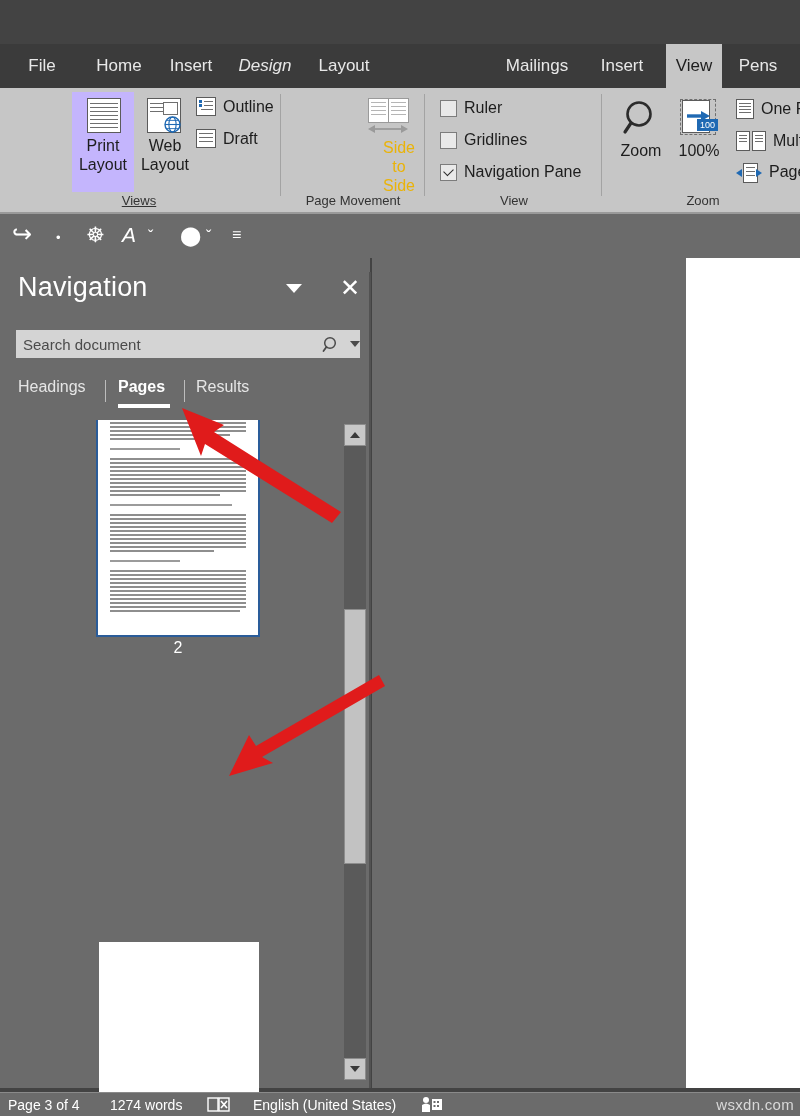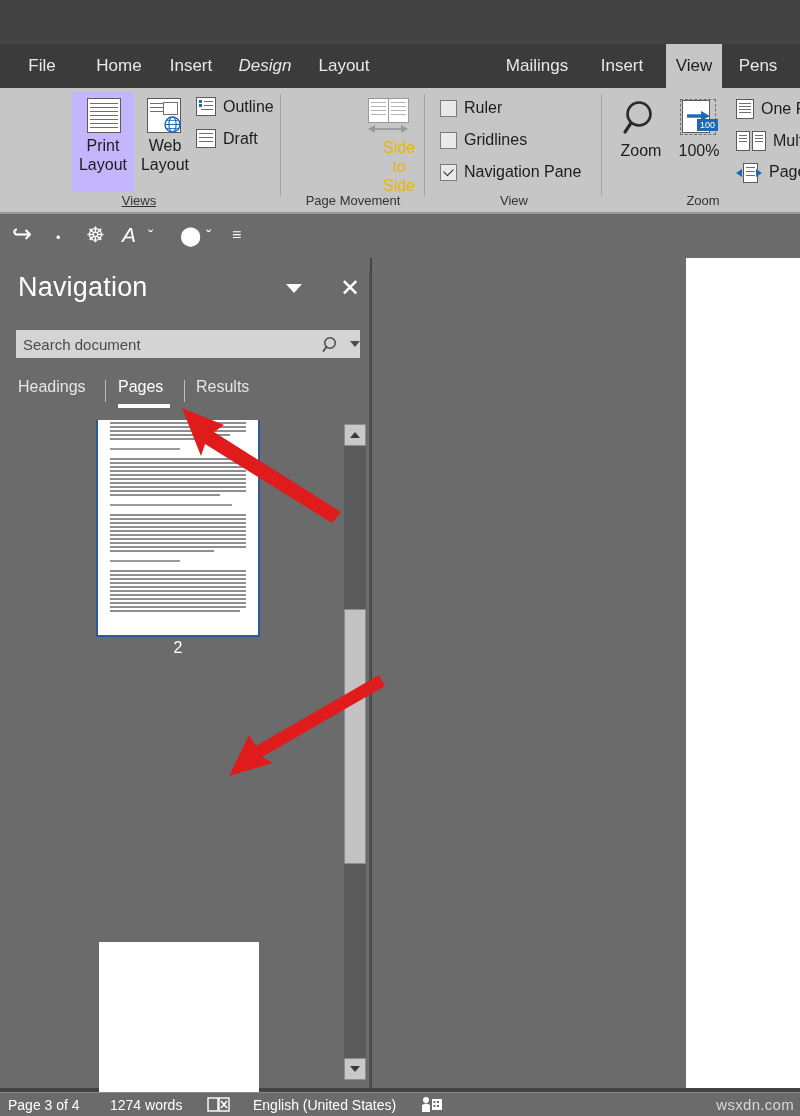--- a/index.html
+++ b/index.html
@@ -64,21 +64,21 @@
   .nav-close{position:absolute;left:340px;top:18px;font-size:24px;color:#fff;line-height:24px;cursor:default;}
 
   .searchbox{position:absolute;left:16px;top:72px;width:344px;height:28px;background:#d4d4d4;}
   .searchbox .ph{position:absolute;left:7px;top:6px;font-size:15px;color:#4b4b4b;}
   .searchbox .mag{position:absolute;left:306px;top:5px;}
   .searchbox .dd{position:absolute;left:334px;top:11px;width:0;height:0;
      border-left:5px solid transparent;border-right:5px solid transparent;border-top:6px solid #4b4b4b;}
 
   .tabs{position:absolute;left:0;top:120px;width:348px;height:34px;text-align:center;}
   .ntab{position:absolute;top:0;font-size:16px;color:#e6e6e6;cursor:default;white-space:nowrap;}
-  .ntab.active{color:#fff;font-weight:normal;}
+  .ntab.active{color:#fff;font-weight:bold;}
   .ntab-underline{position:absolute;top:26px;height:4px;background:#ffffff;}
   .tsep{position:absolute;top:2px;width:1px;height:22px;background:#bdbdbd;}
 
   
   .thumbs{position:absolute;left:0;top:162px;width:340px;height:926px;overflow:hidden;}
   .thumb{position:absolute;}
   .sheet{background:#fff;position:relative;overflow:hidden;}
   .sheet.sel{outline:2px solid #2a5c99;outline-offset:0;}
   .pnum{position:absolute;width:100%;text-align:center;font-size:16px;color:#fff;}
   .ln{position:absolute;background:#8e8e8e;height:1.6px;}

